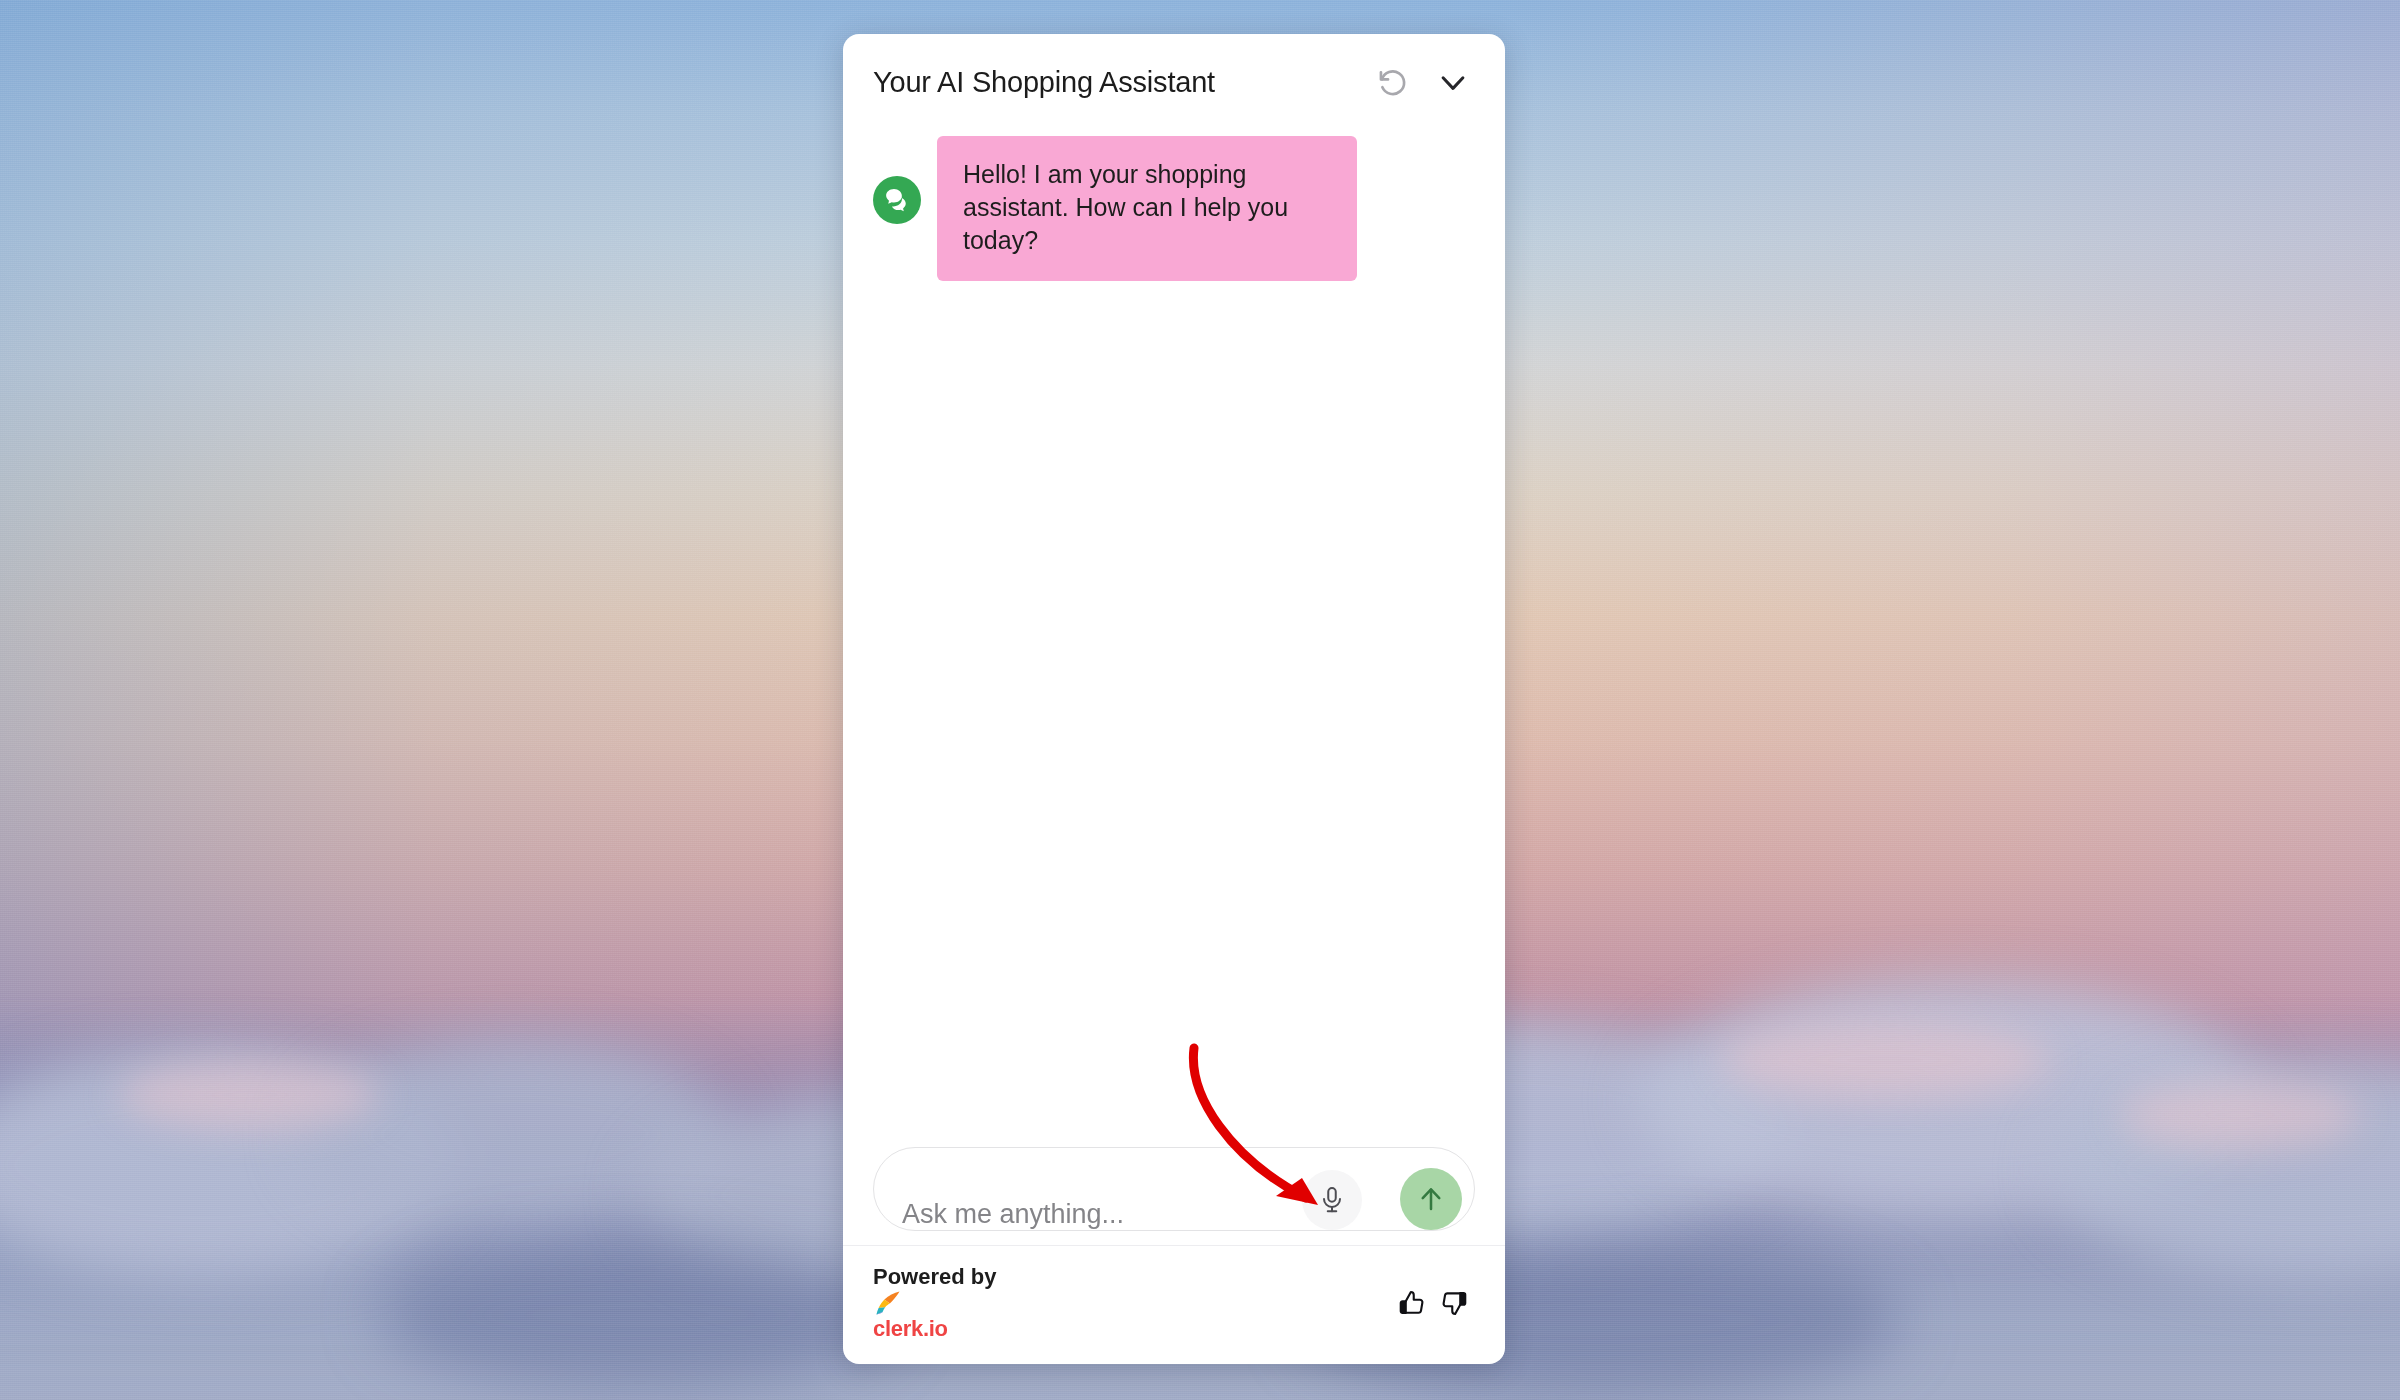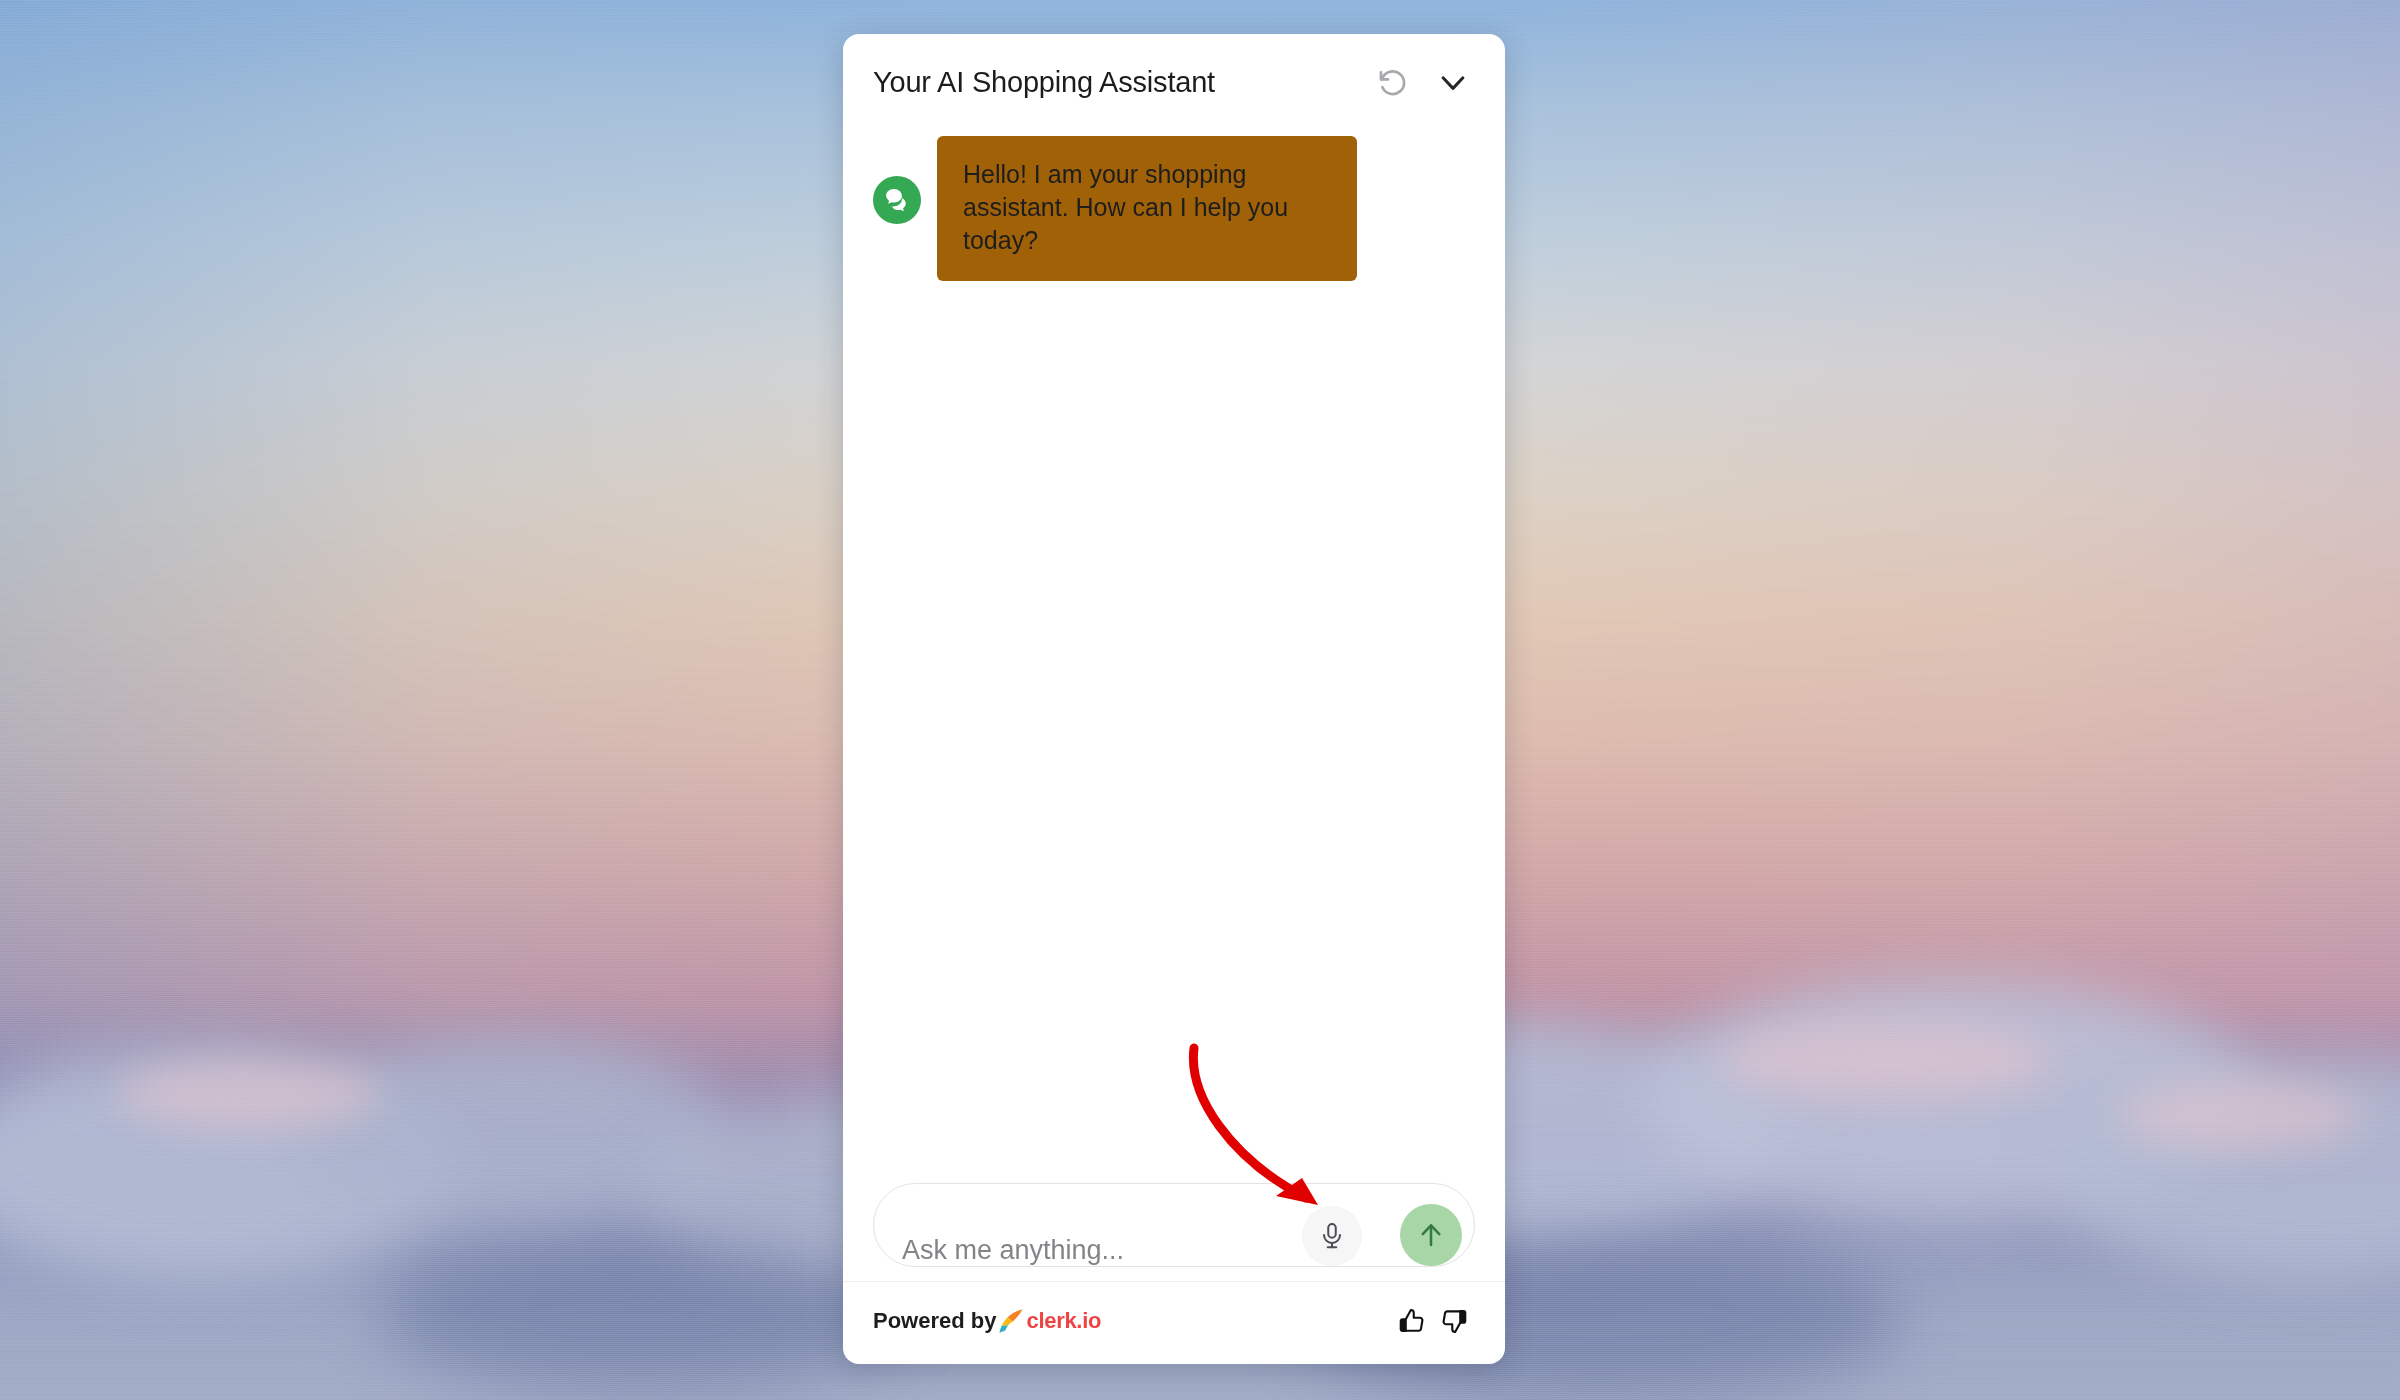--- a/index.html
+++ b/index.html
@@ -143,21 +143,21 @@
   }
   .bot-avatar {
     width: 48px; height: 48px;
     border-radius: 50%;
     background: #34a853;
     flex: 0 0 auto;
     margin-top: 40px;
     display: flex; align-items: center; justify-content: center;
   }
   .bubble {
-    background: #a16207;
+    background: #f9a8d4;
     border-radius: 6px;
     padding: 22px 26px 24px 26px;
     max-width: 420px;
     font-size: 25px;
     line-height: 1.32;
     color: #1d1d1d;
   }
   .chips {
     margin: 20px 0 0 64px;
     display: flex;
@@ -225,20 +225,21 @@
     border-top: 1px solid #ededf0;
     padding: 18px 30px 22px 30px;
     display: flex;
     align-items: center;
   }
   .powered {
     display: flex;
     align-items: flex-start;
     font-size: 22px;
     color: #1d1d1d;
+    flex-direction: column;
   }
   .powered .brandword {
     font-size: 22px;
     color: #ef4444;
     font-weight: bold;
     letter-spacing: -.3px;
   }
   .powered .pb-label { font-weight: bold; }
   .footer-spacer { flex: 1 1 auto; }
   .fb-btn {

